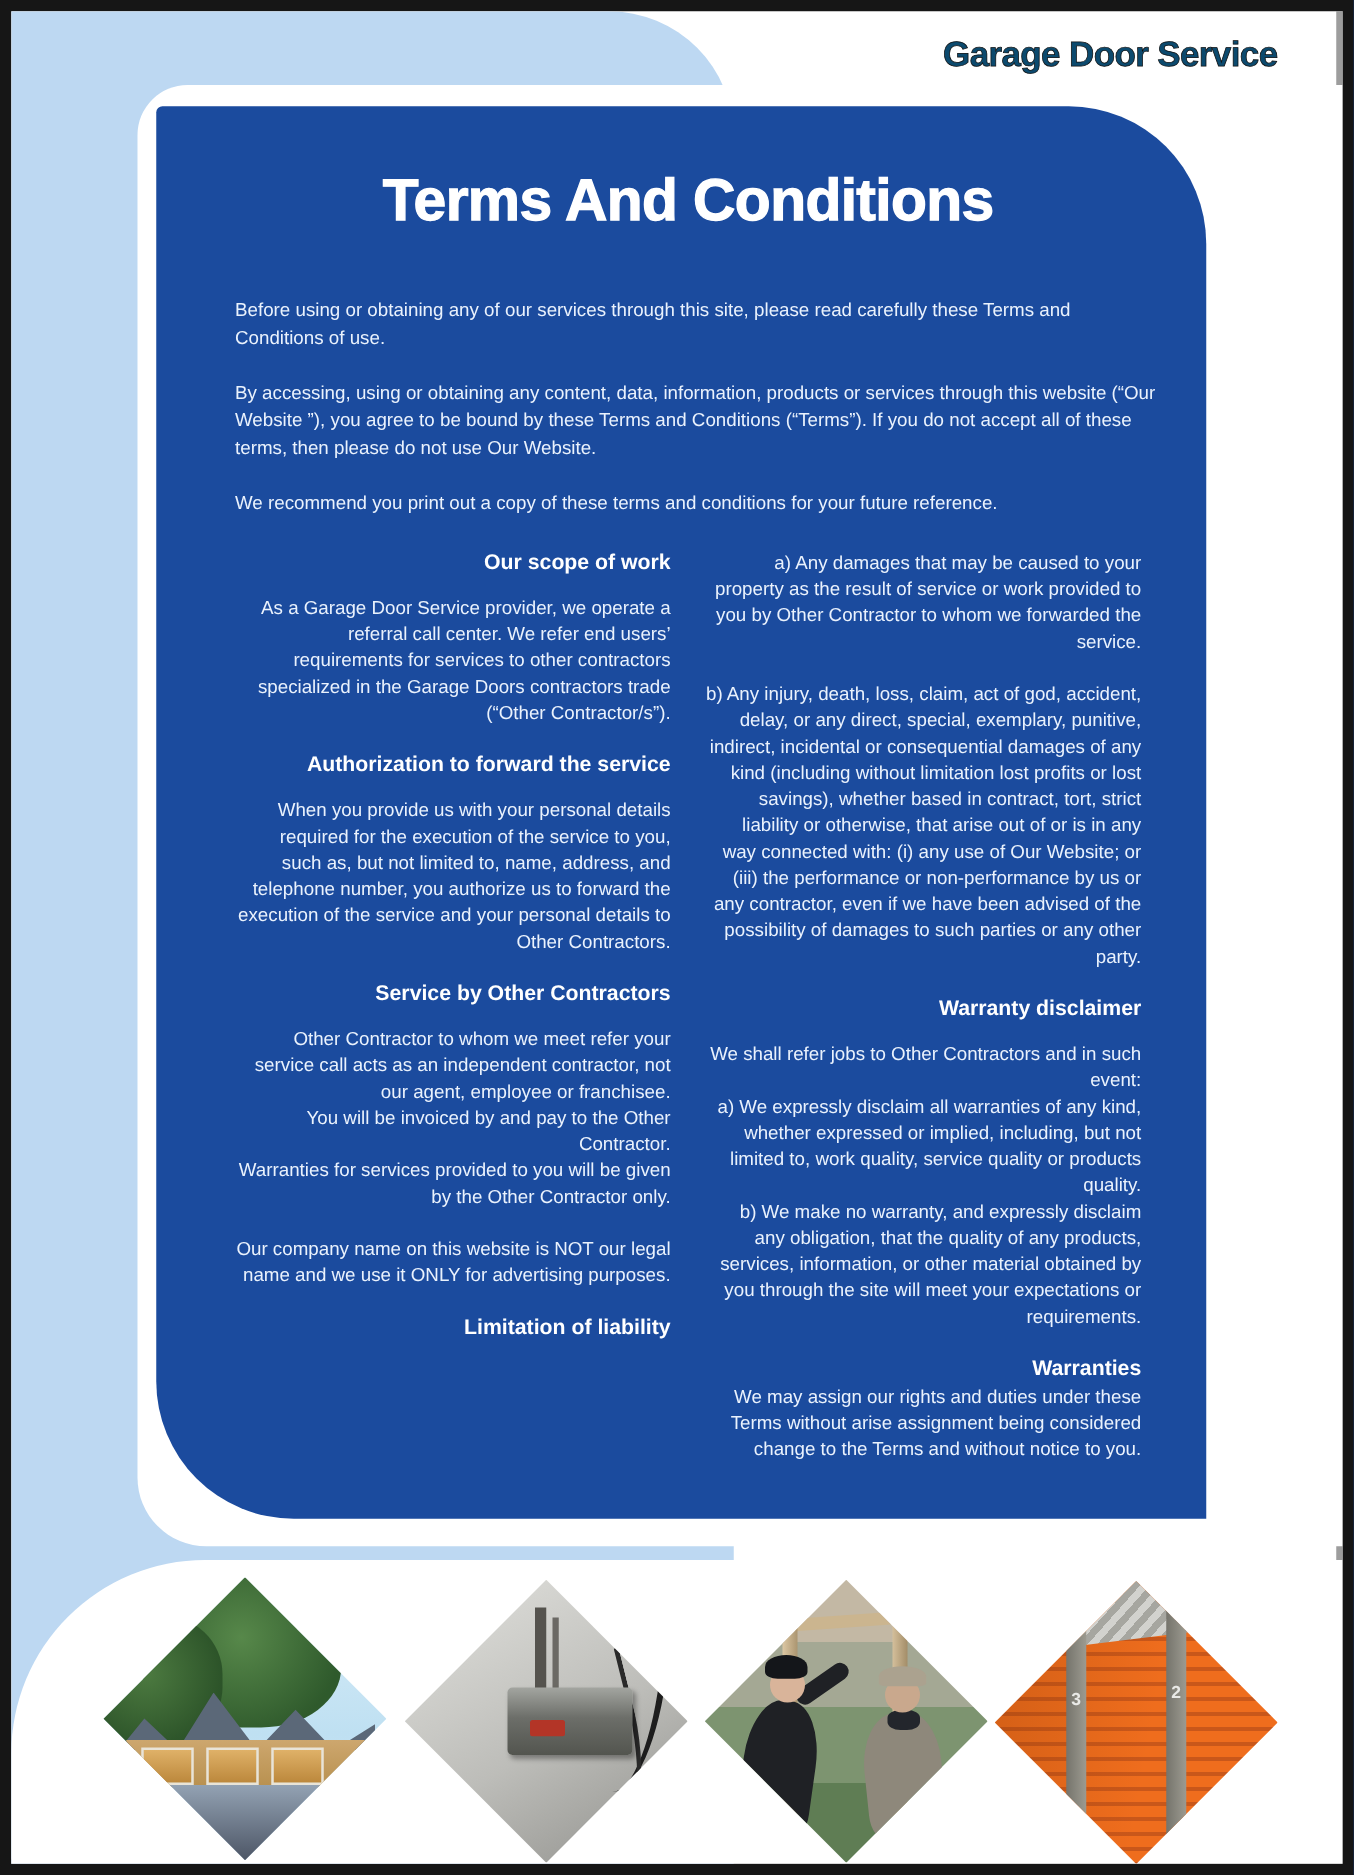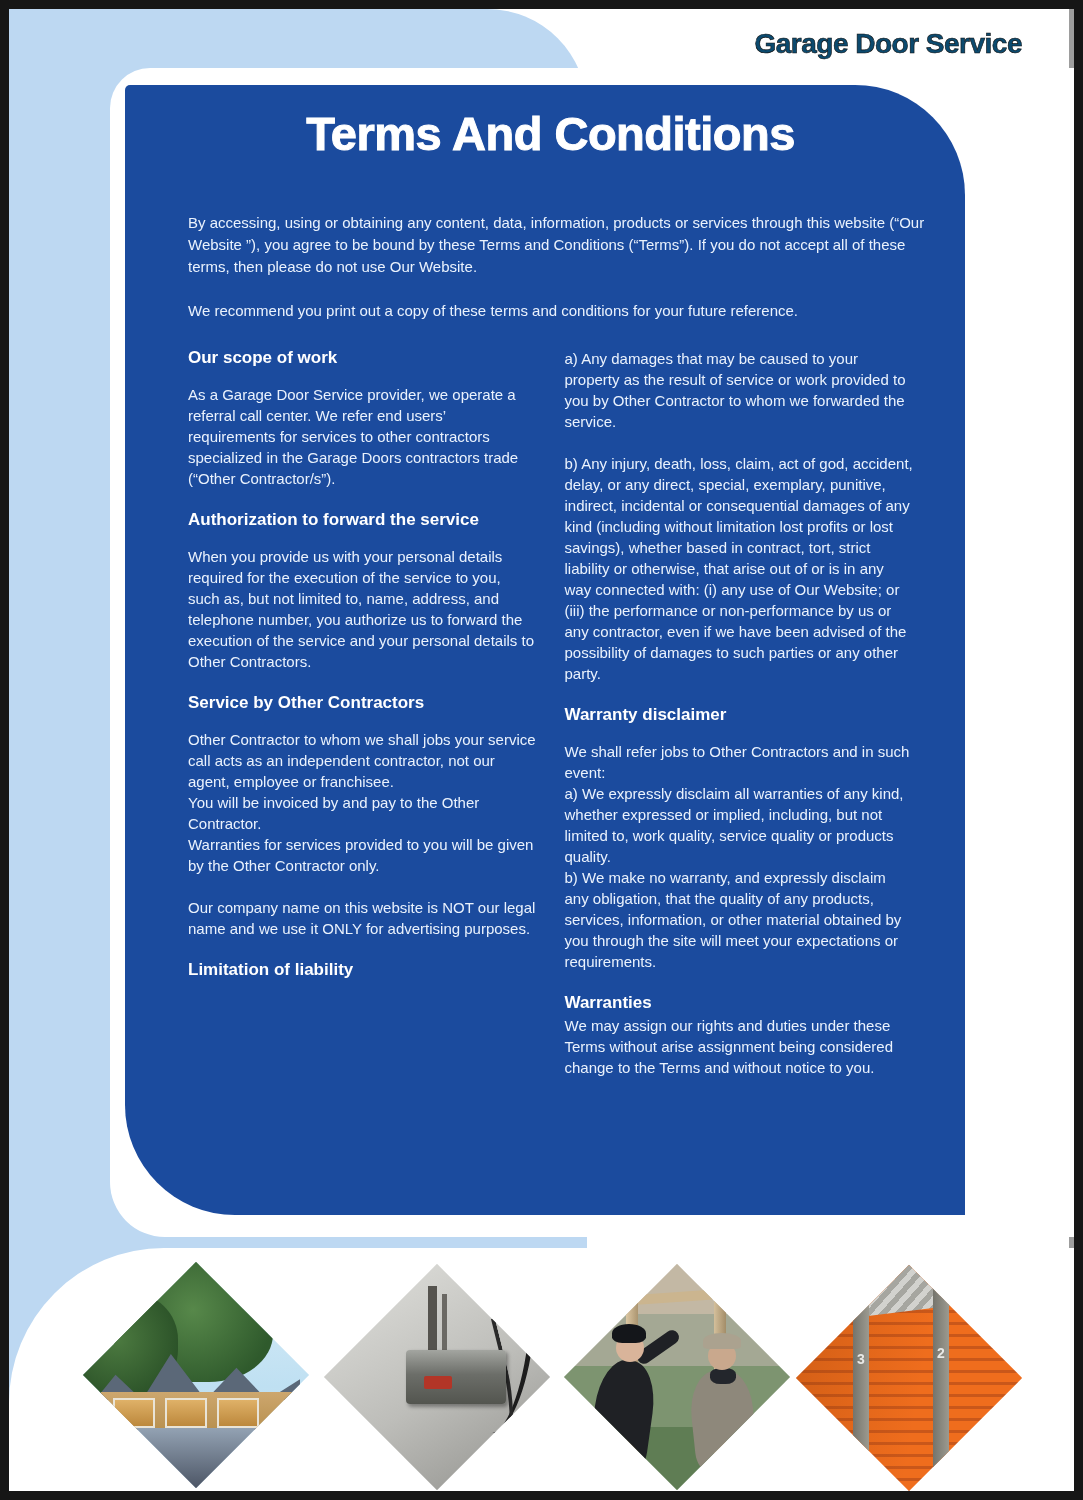--- a/index.html
+++ b/index.html
@@ -42,31 +42,31 @@
   
   .card {
     position:absolute; left:116px; top:76px; width:840px; height:1130px;
     background:#1b4b9e;
     border-radius:5px 110px 0 110px;
     overflow:hidden;
     padding:0 52px 0 63px;
     color:#eaf2fd;
   }
   .title {
-    margin:21px 0 0 0; text-align:center;
+    margin:47px 0 0 0; text-align:center;
     font-size:47px; font-weight:800; color:#ffffff;
     letter-spacing:-0.5px;
     -webkit-text-stroke:1px #ffffff;
   }
   .intro {
     margin-top:51px; width:742px;
     font-size:15px; line-height:22px;
   }
   .intro p { margin:0 0 22px 0; }
-  .cols { display:flex; gap:28px; margin-top:26px; }
+  .cols { display:flex; gap:28px; margin-top:26px;text-align:right; }
   .col { width:372px; font-size:15px; line-height:21px; }
   .col h3 {
     margin:0 0 16px 0; font-size:17px; line-height:20px;
     font-weight:bold; color:#ffffff;
   }
   .col h3.tight { margin-bottom:2px; }
   .col p { margin:0 0 21px 0; white-space:pre-line; }
   
   .diamond {
     position:absolute; width:160px; height:160px;
@@ -145,34 +145,35 @@
   <div class="bg-blue"></div>
   <div class="frame-white"></div>
   <div class="bottom-band"></div>
 
   <div class="logo">Garage Door Service</div>
 
   <div class="card">
     <h1 class="title">Terms And Conditions</h1>
 
     <div class="intro">
+      <p>Before using or obtaining any of our services through this site, please read carefully these Terms and Conditions of use.</p>
       <p>By accessing, using or obtaining any content, data, information, products or services through this website (“Our Website ”), you agree to be bound by these Terms and Conditions (“Terms”). If you do not accept all of these terms, then please do not use Our Website.</p>
       <p>We recommend you print out a copy of these terms and conditions for your future reference.</p>
     </div>
 
     <div class="cols">
       <div class="col">
         <h3>Our scope of work</h3>
         <p>As a Garage Door Service provider, we operate a referral call center. We refer end users’ requirements for services to other contractors specialized in the Garage Doors contractors trade (“Other Contractor/s”).</p>
 
         <h3>Authorization to forward the service</h3>
         <p>When you provide us with your personal details required for the execution of the service to you, such as, but not limited to, name, address, and telephone number, you authorize us to forward the execution of the service and your personal details to Other Contractors.</p>
 
         <h3>Service by Other Contractors</h3>
-        <p>Other Contractor to whom we shall jobs your service call acts as an independent contractor, not our agent, employee or franchisee.
+        <p>Other Contractor to whom we meet refer your service call acts as an independent contractor, not our agent, employee or franchisee.
 You will be invoiced by and pay to the Other Contractor.
 Warranties for services provided to you will be given by the Other Contractor only.</p>
         <p>Our company name on this website is NOT our legal name and we use it ONLY for advertising purposes.</p>
 
         <h3 class="tight">Limitation of liability</h3>
       </div>
 
       <div class="col">
         <p>a) Any damages that may be caused to your property as the result of service or work provided to you by Other Contractor to whom we forwarded the service.</p>
         <p>b) Any injury, death, loss, claim, act of god, accident, delay, or any direct, special, exemplary, punitive, indirect, incidental or consequential damages of any kind (including without limitation lost profits or lost savings), whether based in contract, tort, strict liability or otherwise, that arise out of or is in any way connected with: (i) any use of Our Website; or (iii) the performance or non-performance by us or any contractor, even if we have been advised of the possibility of damages to such parties or any other party.</p>

